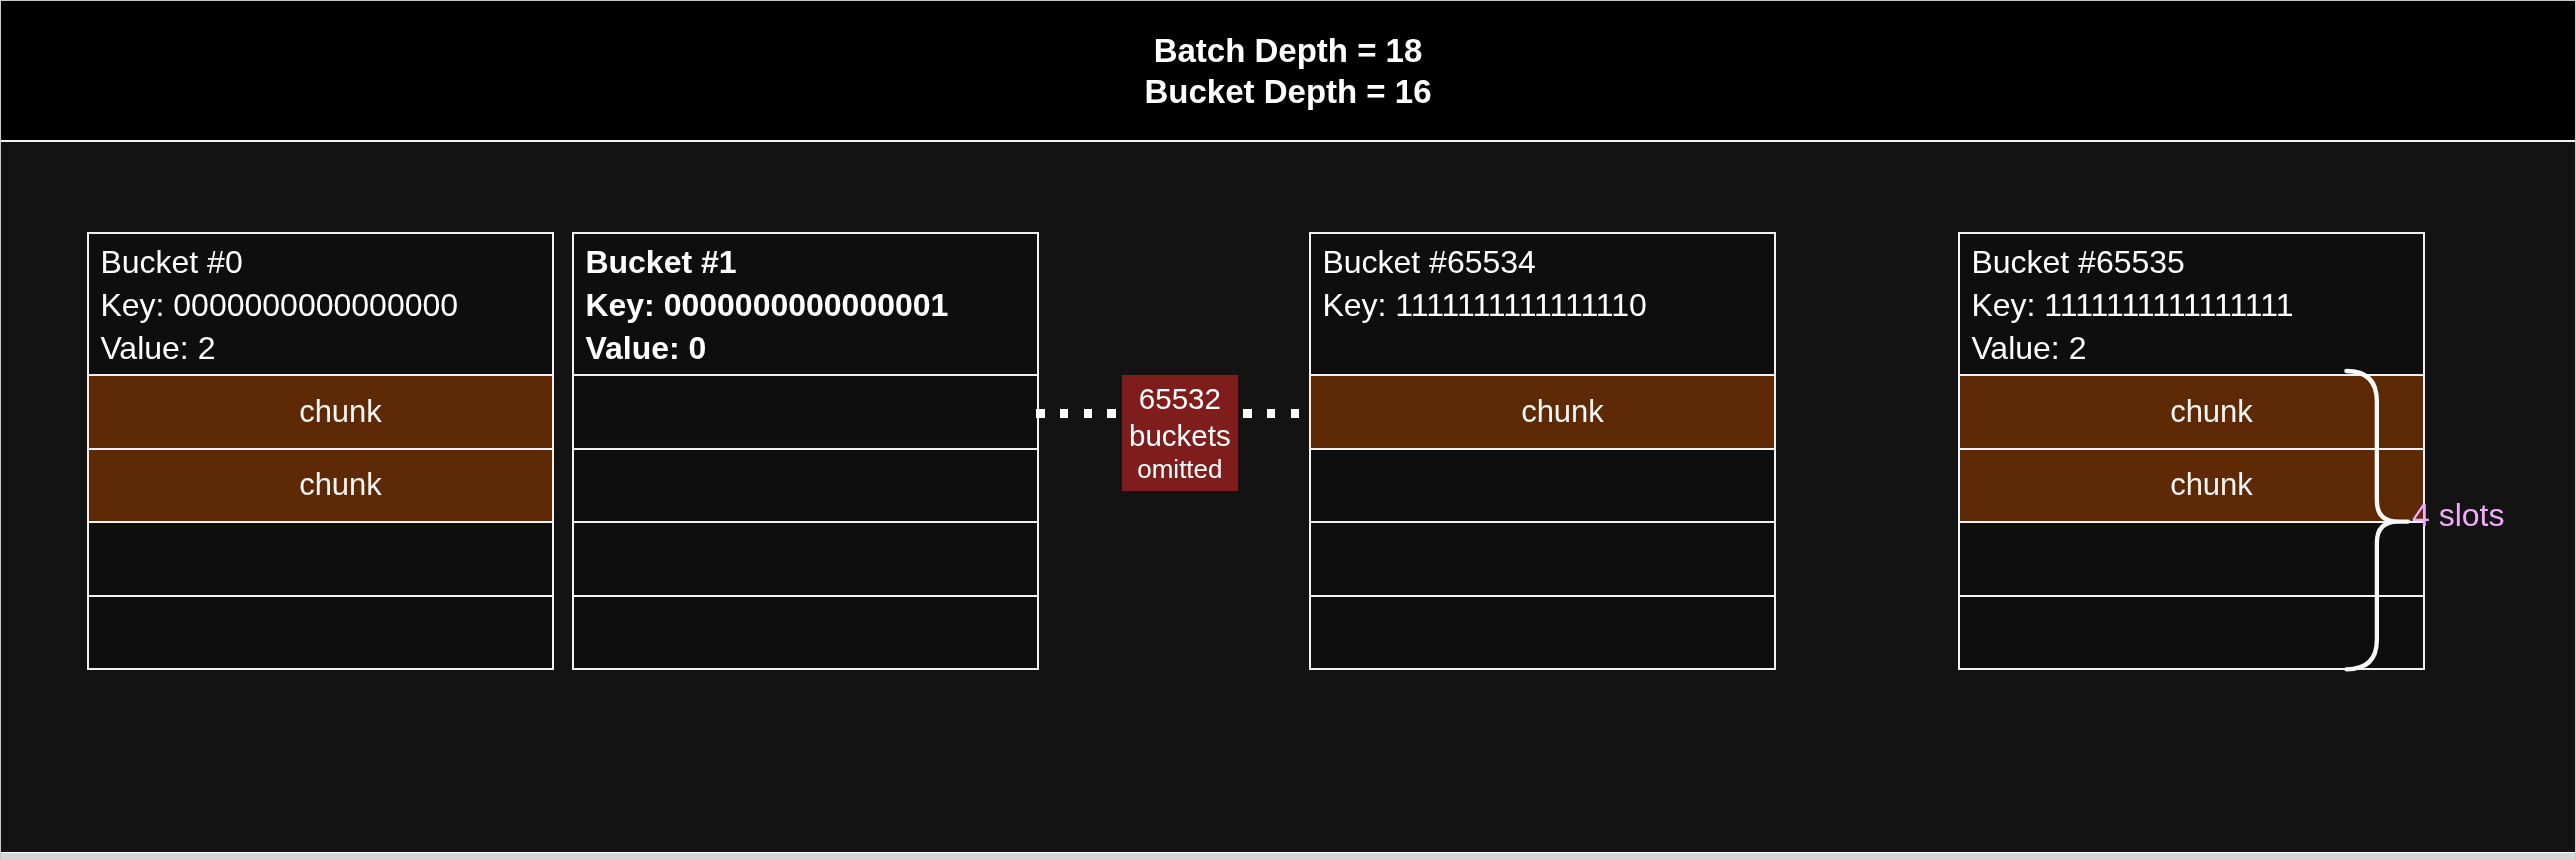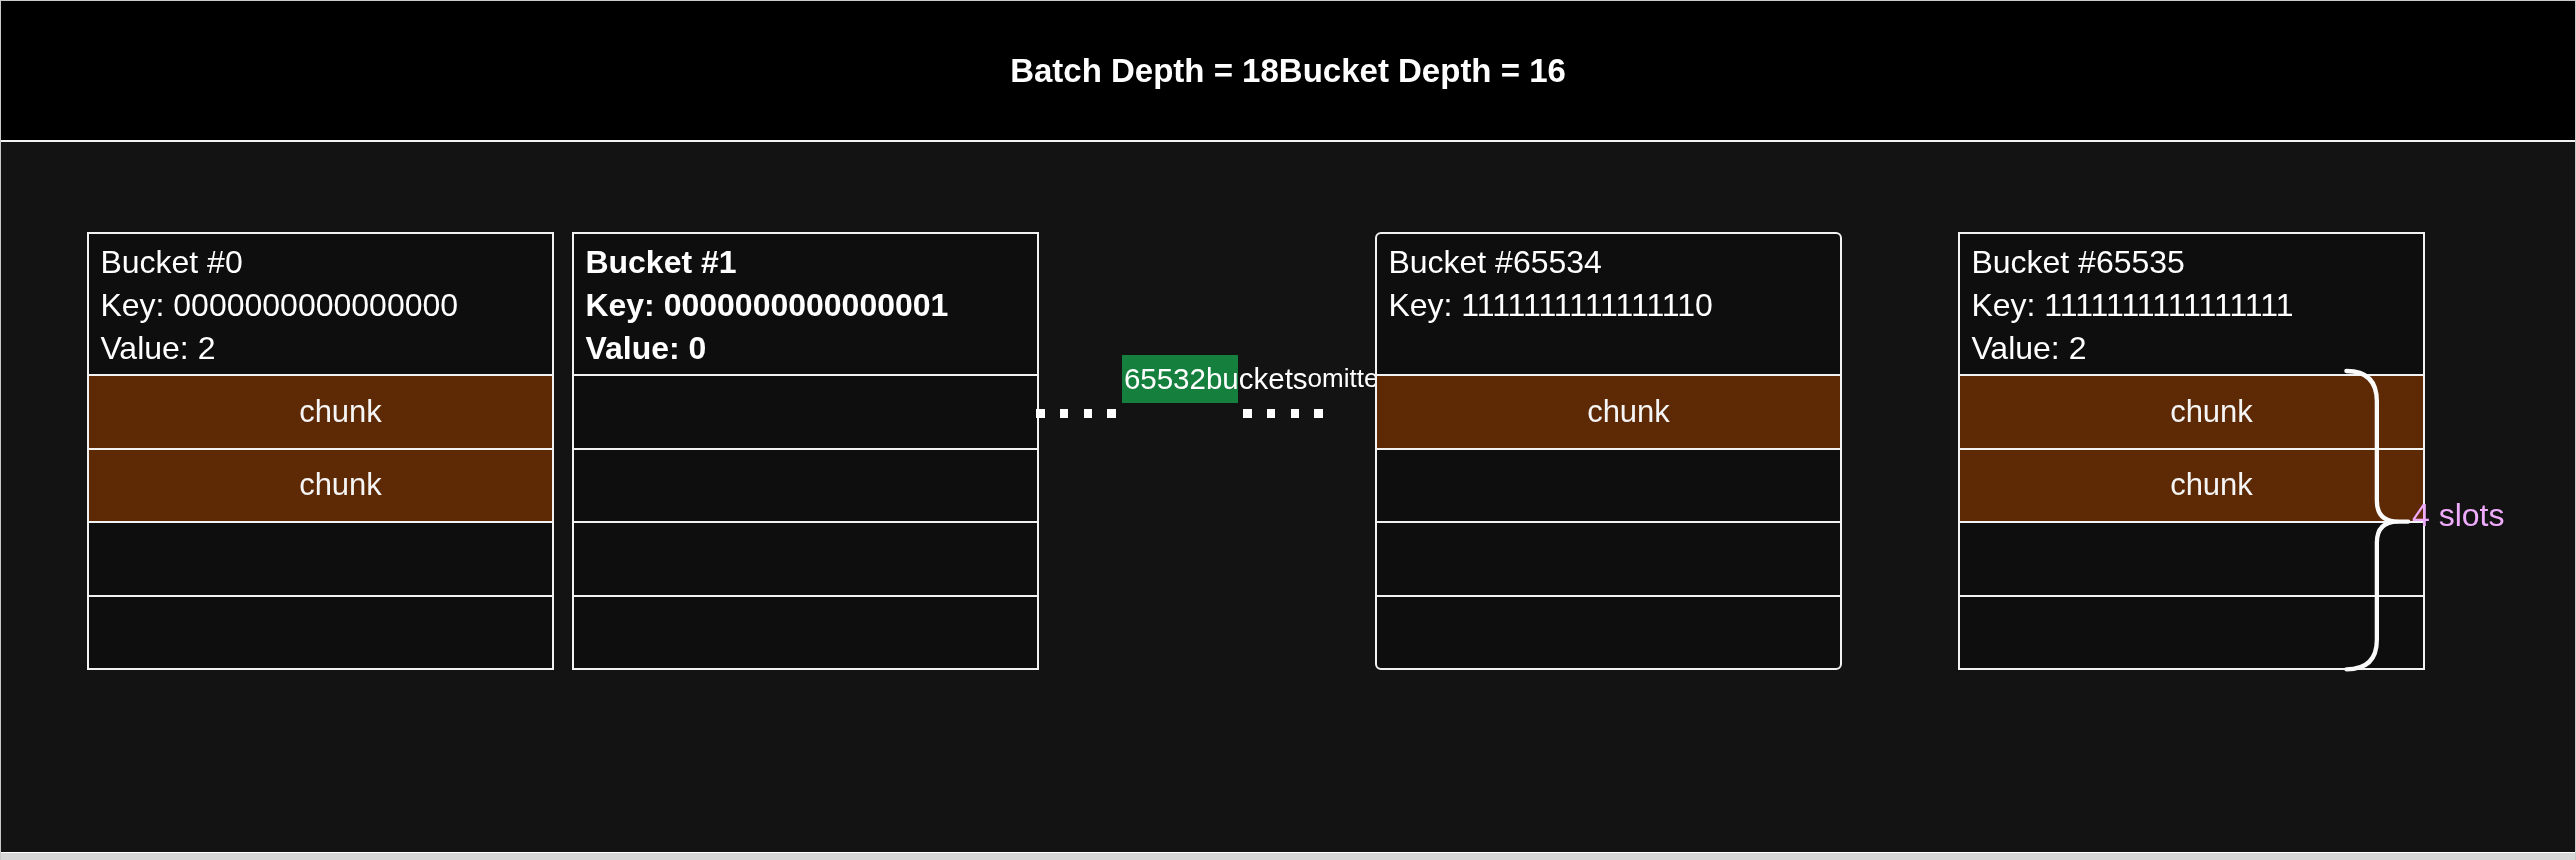--- a/index.html
+++ b/index.html
@@ -15,60 +15,60 @@
     box-sizing: border-box;
     border: 1.9px solid #c9c9c9;
     background: #131313;
   }
   
   .title-banner {
     position: absolute; left: 0; top: 0; width: 100%; height: 141px;
     box-sizing: border-box;
     background: #000000;
     border-bottom: 2.9px solid #f2f2f2;
-    display: flex; flex-direction: row; align-items: center; justify-content: center;
+    display: flex; flex-direction: column; align-items: center; justify-content: center;
     color: #ffffff; font-weight: bold; font-size: 33px; line-height: 41px;
     text-align: center;
   }
   
   .bucket {
     position: absolute; top: 231px; width: 467px; height: 438px;
     box-sizing: border-box;
     border: 2.9px solid #f2f2f2;
     background: #0e0e0e;
     display: flex; flex-direction: column;
     color: #ffffff;
   }
   .bucket-0     { left: 86px; }
   .bucket-1     { left: 571px; font-weight: bold; }
-  .bucket-65534 { left: 1374px; border-radius: 6px; }
+  .bucket-65534 { left: 1308px; }
   .bucket-65535 { left: 1957px; }
   .bucket-header {
     flex: 0 0 142px;
     box-sizing: border-box;
     border-bottom: 2.9px solid #f2f2f2;
     padding: 6.7px 5.7px 0 11.4px;
     font-size: 32px; line-height: 43px;
     white-space: nowrap; overflow: hidden;
   }
   .slot {
     flex: 1 1 0;
     box-sizing: border-box;
     border-bottom: 2.9px solid #f2f2f2;
     display: flex; align-items: center; justify-content: center;
     font-size: 31px; color: #f5f5f5;
   }
   .slot:last-child { border-bottom: none; }
   .slot.filled { background: var(--chunk-color, #5e2a06); padding-left: 40px; }
   
   .omitted-box {
-    position: absolute; left: 1121px; top: 354px; width: 112px;
-    background: #15803d;
+    position: absolute; left: 1121px; top: 374px; width: 112px;
+    background: #7f1d1d;
     color: #ffffff;
-    display: flex; flex-direction: row; align-items: center;
+    display: flex; flex-direction: column; align-items: center;
     text-align: center;
     padding: 4.8px 1.9px 6.7px 1.9px;
   }
   .omitted-line-a { font-size: 29.5px; line-height: 37px; }
   .omitted-line-b { font-size: 26px; line-height: 31px; }
   .dots-row {
     position: absolute; top: 408px; height: 8.6px;
     display: flex; gap: 15.2px;
   }
   .dots-left  { left: 1035px; }

